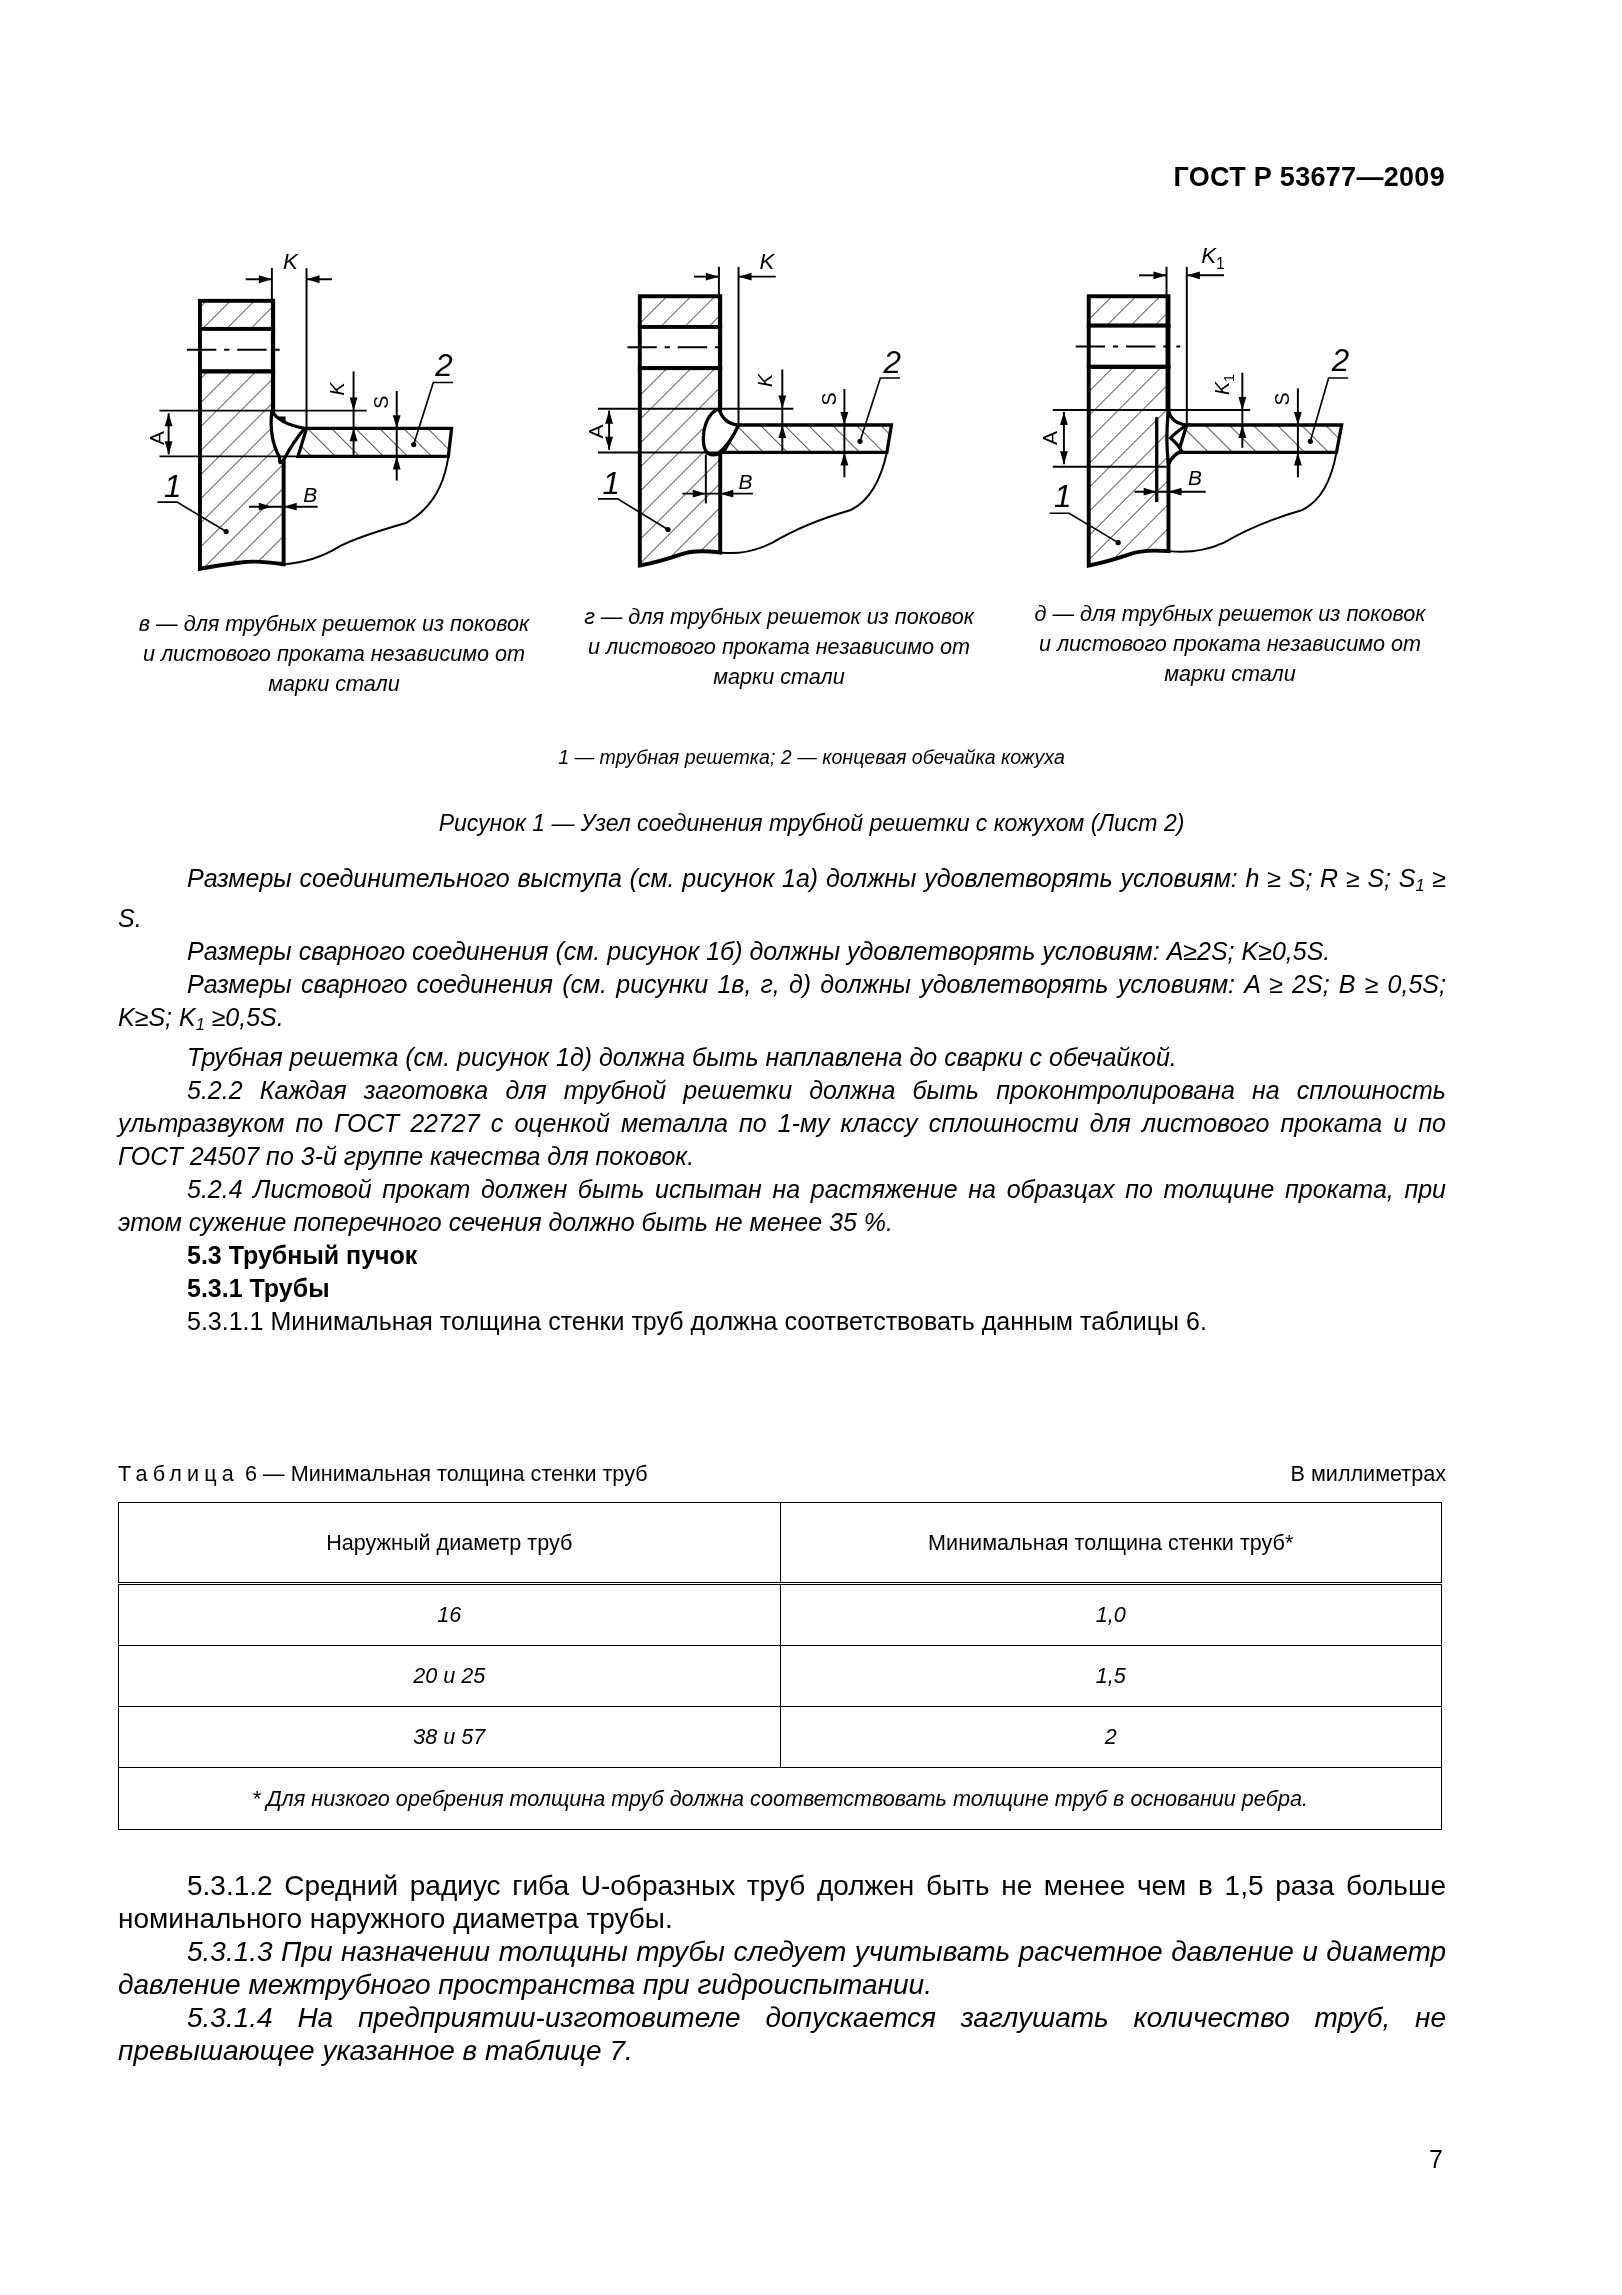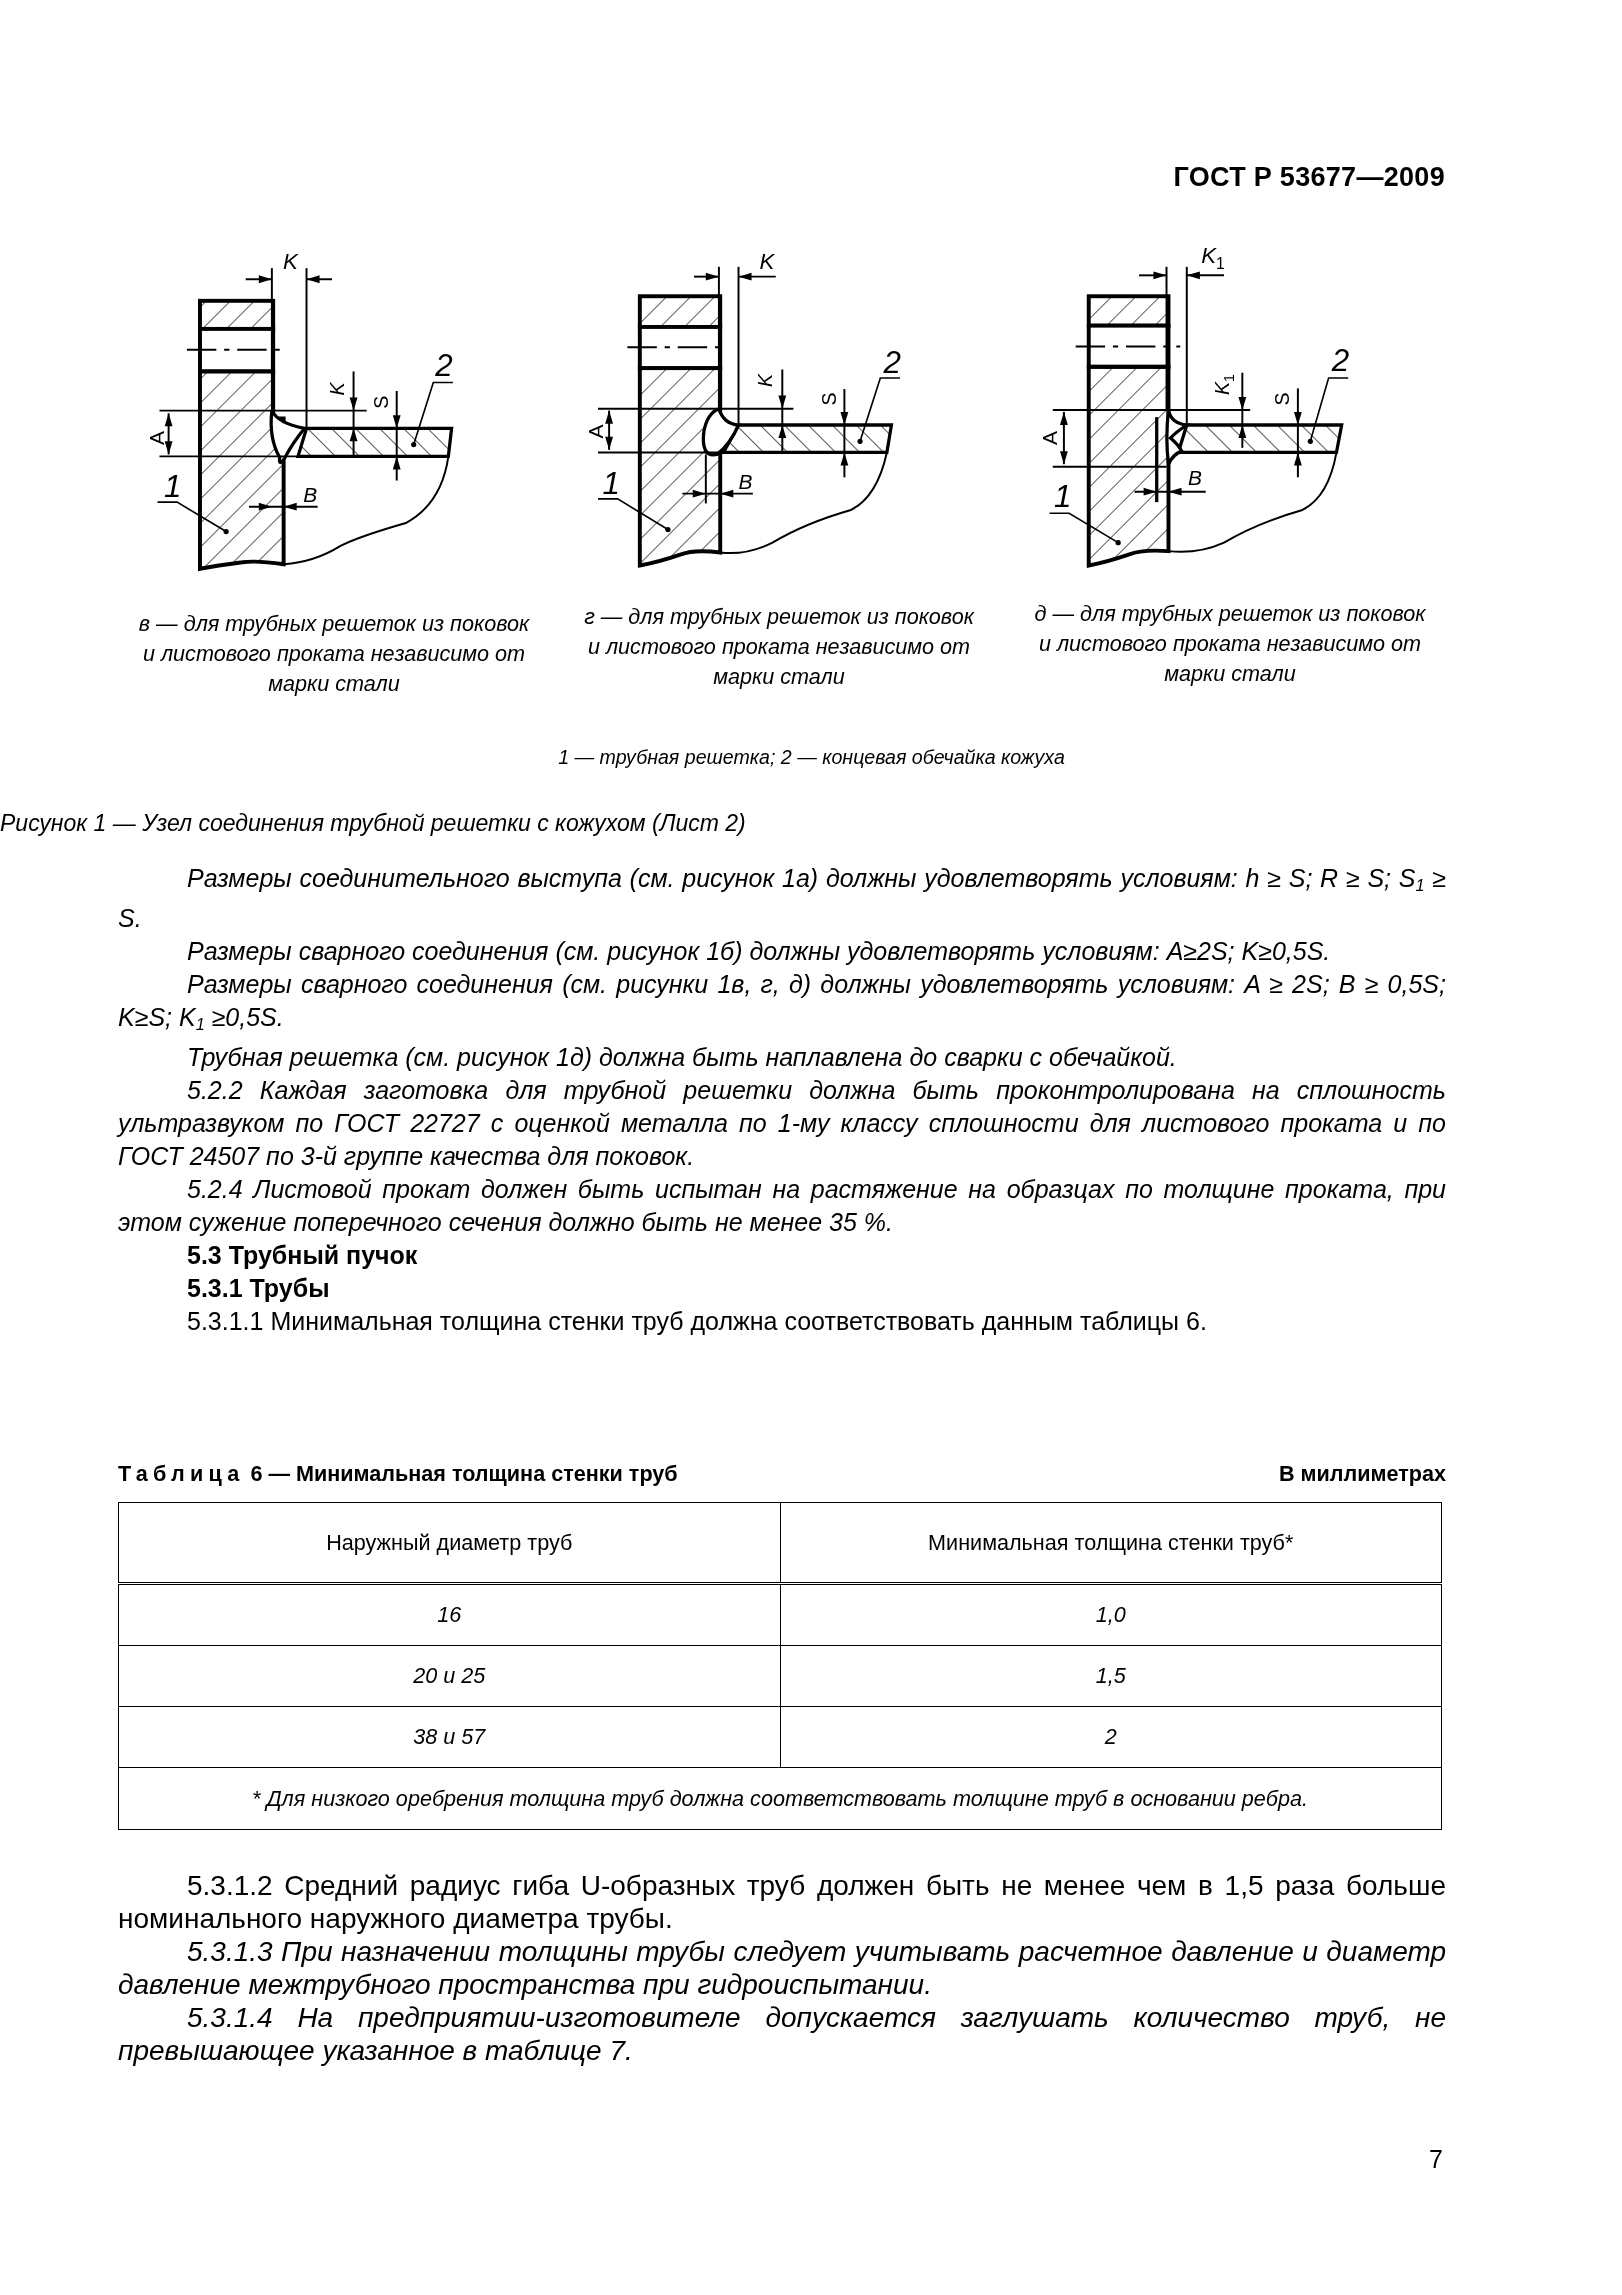--- a/index.html
+++ b/index.html
@@ -4,27 +4,27 @@
 <style>
   html, body { margin: 0; padding: 0; background: #fff; }
   body { width: 1623px; height: 2295px; position: relative; overflow: hidden;
          font-family: "Liberation Sans", sans-serif; color: #000; }
   .header { position: absolute; top: 162px; right: 178px; font-size: 27px; font-weight: bold; letter-spacing: 0.3px; }
   .figs { position: absolute; top: 242px; left: 144px; width: 1283px; height: 366px; }
   .fig { position: absolute; top: 0; width: 393px; height: 366px; }
   .fig svg { width: 393px; height: 366px; display: block; }
   .cap { position: absolute; top: 609px; width: 406px; text-align: center; font-style: italic; font-size: 21.6px; line-height: 30px; }
   .legend { position: absolute; top: 746px; left: 0; width: 1623px; text-align: center; font-style: italic; font-size: 19.6px; }
-  .figtitle { position: absolute; top: 810px; left: 0; width: 1623px; text-align: left; font-style: italic; font-size: 23px; }
+  .figtitle { position: absolute; top: 810px; left: 0; width: 1623px; text-align: center; font-style: italic; font-size: 23px; }
   .body { position: absolute; top: 862px; left: 118px; width: 1328px; font-size: 25px; line-height: 33px; }
   .p { text-indent: 69px; text-align: justify; margin: 0; }
   .p.it { font-style: italic; }
   .p.b { font-weight: bold; }
   sub { font-size: 0.65em; vertical-align: -0.25em; }
-  .tcap { position: absolute; top: 1461px; left: 118px; width: 1328px; font-size: 21.6px; display: flex; justify-content: space-between; font-weight: bold; }
+  .tcap { position: absolute; top: 1461px; left: 118px; width: 1328px; font-size: 21.6px; display: flex; justify-content: space-between; }
   .tcap .spaced { letter-spacing: 5.2px; }
   table.t6 { position: absolute; top: 1502px; left: 118px; width: 1324px; border-collapse: collapse; font-size: 21.6px; }
   table.t6 td, table.t6 th { border: 1.3px solid #000; text-align: center; font-weight: normal; }
   table.t6 th { height: 77px; border-bottom: 3.9px double #000; }
   table.t6 td { height: 58px; font-style: italic; }
   table.t6 td.note { height: 59px; font-size: 21.6px; }
   table.t6 th:first-child, table.t6 td:first-child { width: 50%; }
   .body2 { position: absolute; top: 1869px; left: 118px; width: 1328px; font-size: 28px; line-height: 33px; }
   .pageno { position: absolute; top: 2145px; right: 180px; font-size: 25px; }
 </style>

